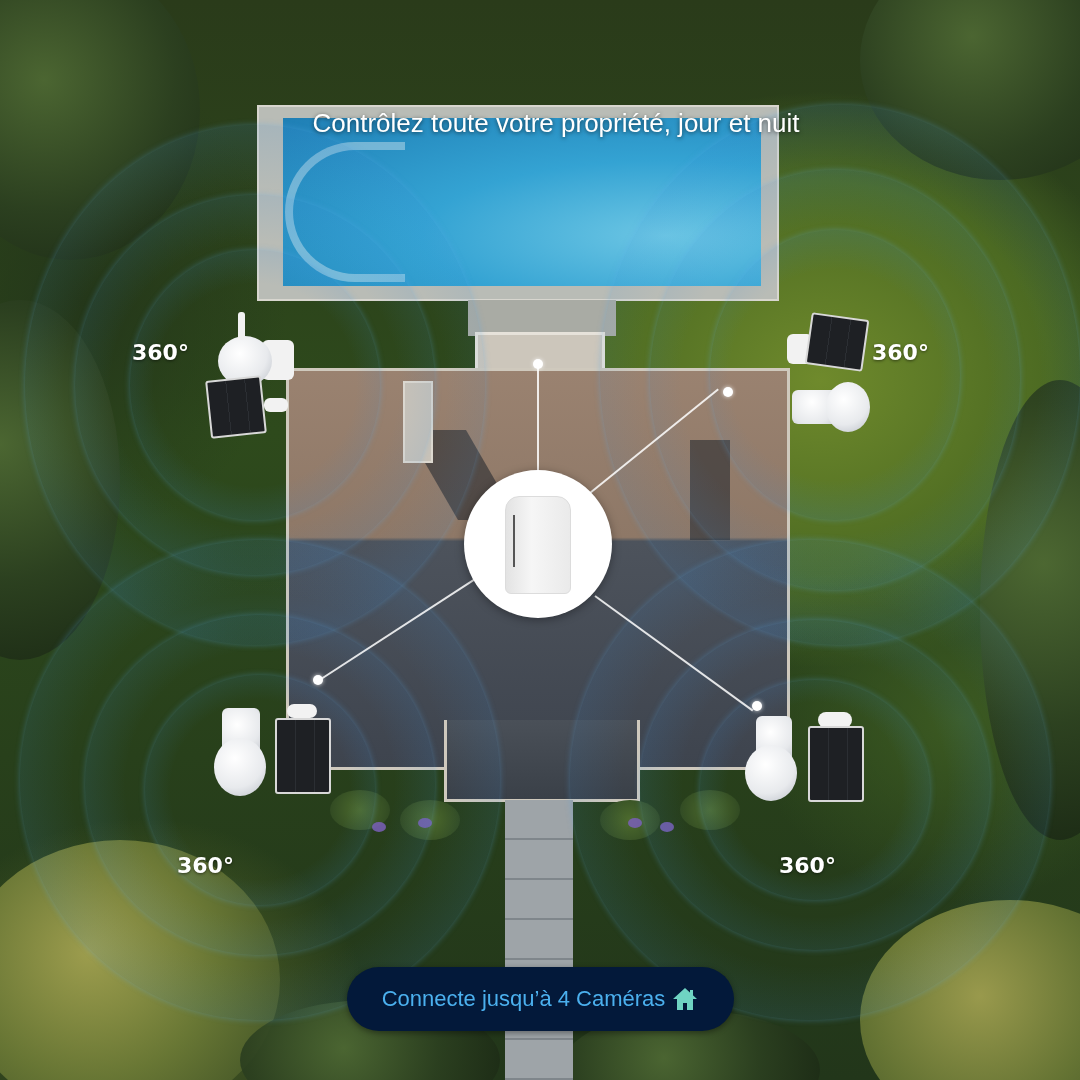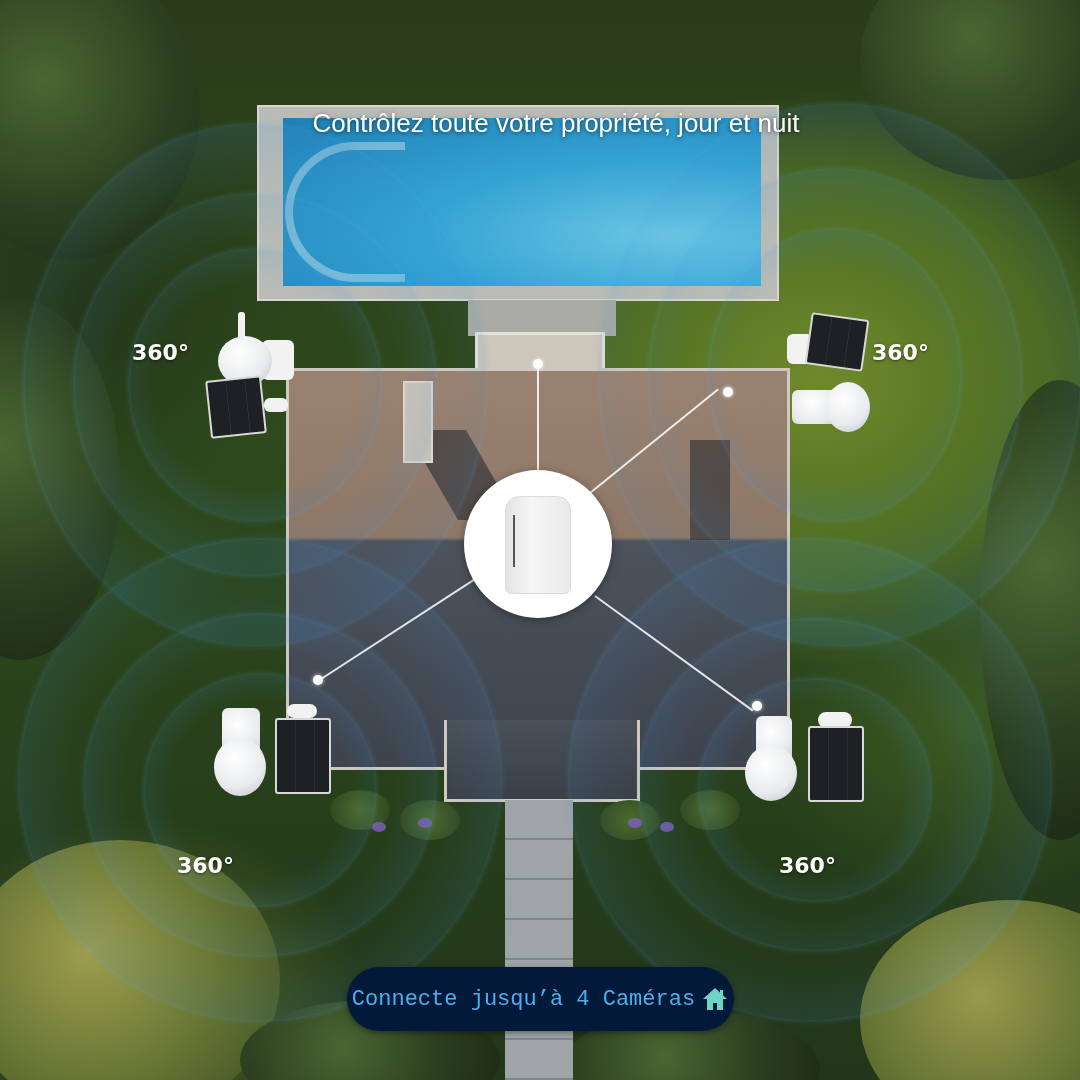--- a/index.html
+++ b/index.html
@@ -61,21 +61,21 @@
   
   .title { position: absolute; left: 0; top: 30px; width: 1080px; text-align: center;
     font-family: "Liberation Sans", sans-serif; font-weight: 700; font-size: 49px; color: #fff; letter-spacing: -0.5px;
     text-shadow: 0 2px 6px rgba(0,0,0,.55); }
   .subtitle { position: absolute; left: 0; top: 108px; width: 1080px; text-align: center;
     font-family: "Liberation Sans", sans-serif; font-size: 26px; color: #fff; text-shadow: 0 1px 4px rgba(0,0,0,.6); padding-left: 32px; }
   .deg { position: absolute; font-family: "DejaVu Sans", sans-serif; font-weight: 700; font-size: 22px; color: #fff;
     text-shadow: 0 1px 3px rgba(0,0,0,.5); }
   .pill { position: absolute; left: 347px; top: 967px; width: 387px; height: 64px; border-radius: 32px; background: #03193a;
     display: flex; align-items: center; justify-content: center; gap: 6px; box-shadow: 0 2px 6px rgba(0,0,0,.4); }
-  .pill-text { font-family: Liberation Mono, monospace; font-size: 22px; color: #4bb0ee; }
+  .pill-text { font-family: Liberation Sans, sans-serif; font-size: 22px; color: #4bb0ee; }
   .pill-icon { width: 28px; height: 26px; display: inline-block; }
 </style>
 </head>
 <body>
 
 <div class="scene">
 
   <div class="tree" style="left:-60px;top:-40px;width:260px;height:300px;"></div>
   <div class="tree" style="left:-80px;top:300px;width:200px;height:360px;"></div>
   <div class="tree light" style="left:-40px;top:840px;width:320px;height:280px;"></div>

